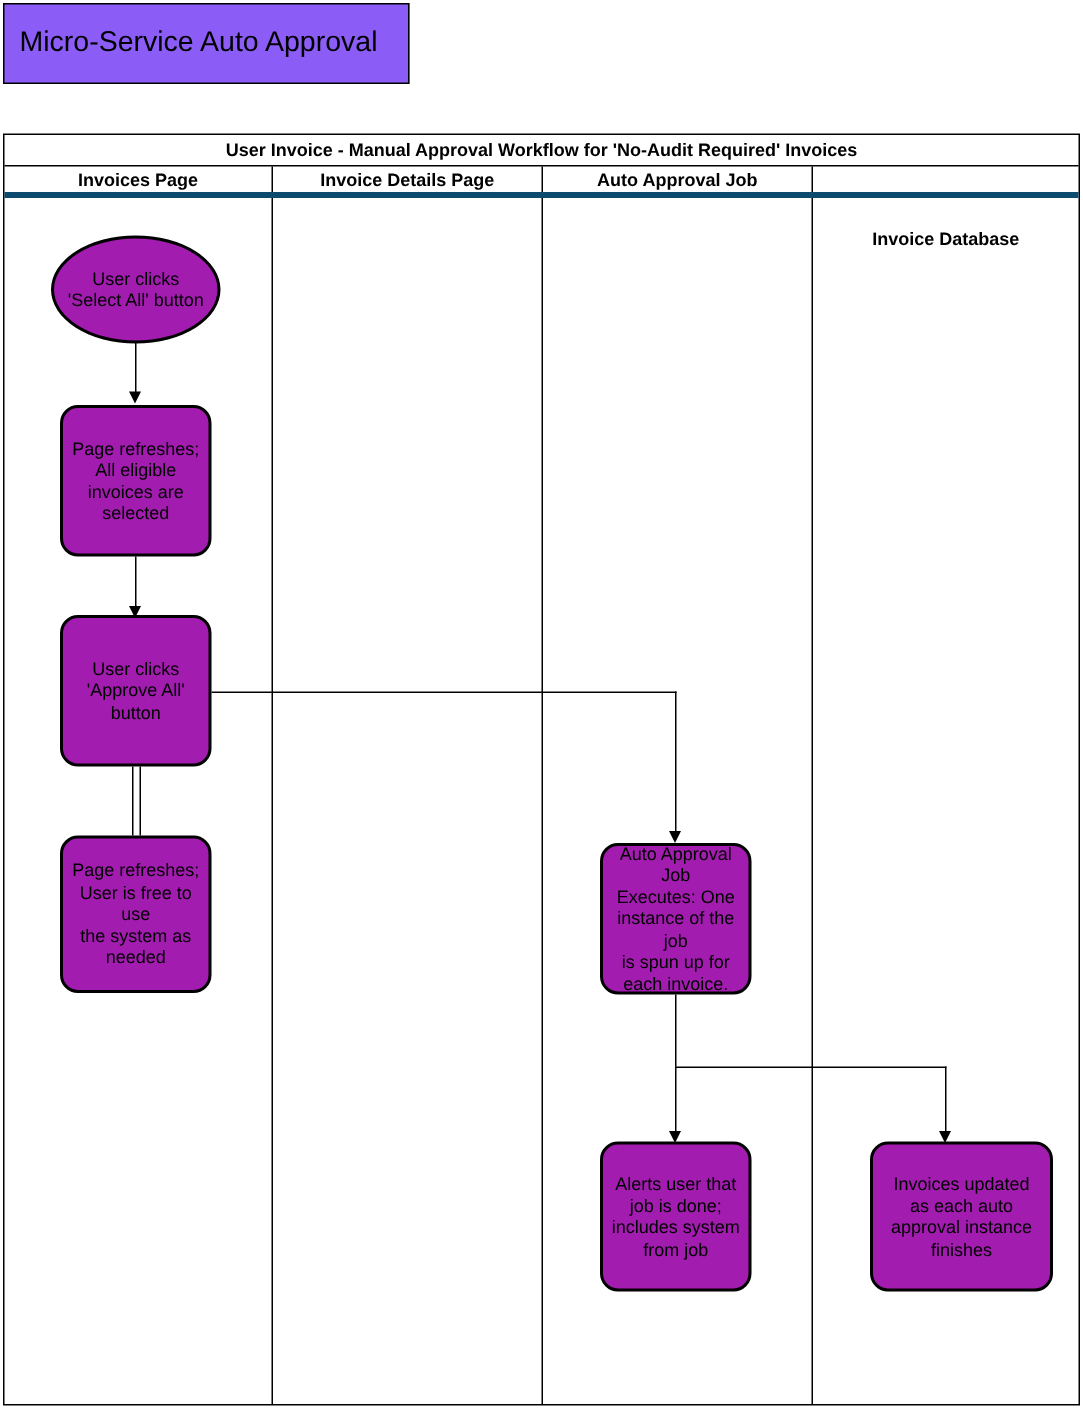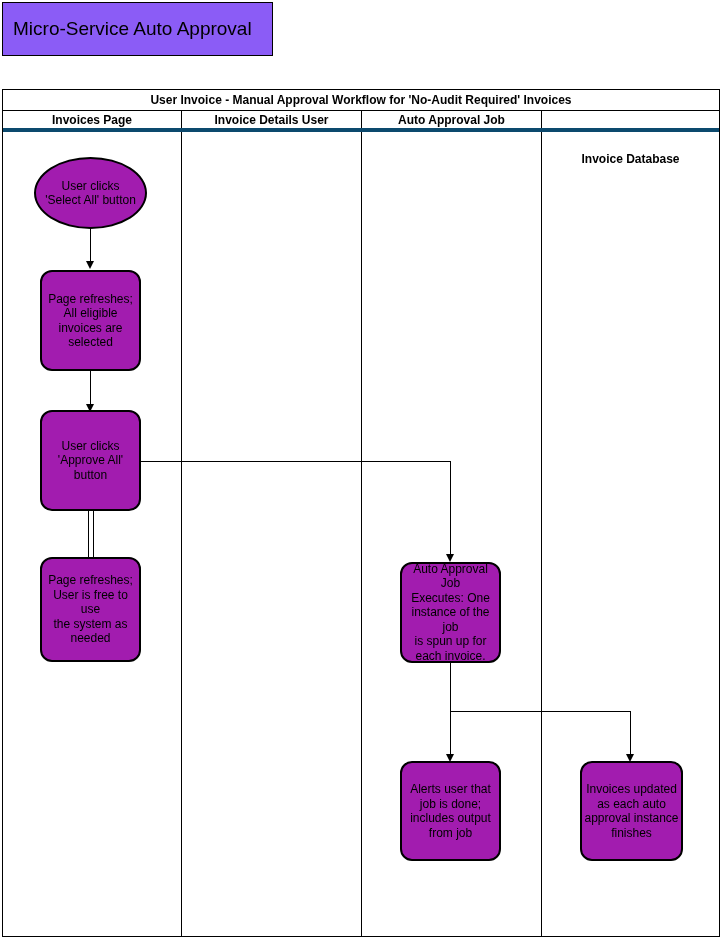--- a/index.html
+++ b/index.html
@@ -136,21 +136,21 @@
 <div id="title-card">
   <span class="title-text">Micro-Service Auto Approval</span>
 </div>
 
 <div id="swimlane">
 
   <div id="pool-title">User Invoice - Manual Approval Workflow for 'No-Audit Required' Invoices</div>
 
   <div id="lane-headers">
     <div class="lane-head" style="width:179px;">Invoices Page</div>
-    <div class="lane-head" style="width:180px;">Invoice Details User</div>
+    <div class="lane-head" style="width:180px;">Invoice Details Page</div>
     <div class="lane-head" style="width:180px;">Auto Approval Job</div>
     <div class="lane-head" style="width:177px;margin-top:39px;">Invoice Database</div>
   </div>
 
   <div class="lane-divider" style="left:178px;"></div>
   <div class="lane-divider" style="left:358px;"></div>
   <div class="lane-divider" style="left:538px;"></div>
 </div>
 
 <div class="conn-v" style="left:90px; top:228px; height:34px;"></div>
@@ -202,22 +202,22 @@
   <span class="node-text">Auto Approval Job
 Executes: One
 instance of the job
 is spun up for
 each invoice.</span>
 </div>
 
 <div class="node rounded" style="left:400px; top:761px; width:101px; height:100px;">
   <span class="node-text">Alerts user that
 job is done;
-includes output
+includes system
 from job</span>
 </div>
 
-<div class="node rounded" style="left:580px; top:761px; width:103px; height:100px;">
+<div class="node rounded" style="left:580px; top:761px; width:122px; height:100px;">
   <span class="node-text">Invoices updated
 as each auto
 approval instance
 finishes</span>
 </div>
 
 </body></html>

